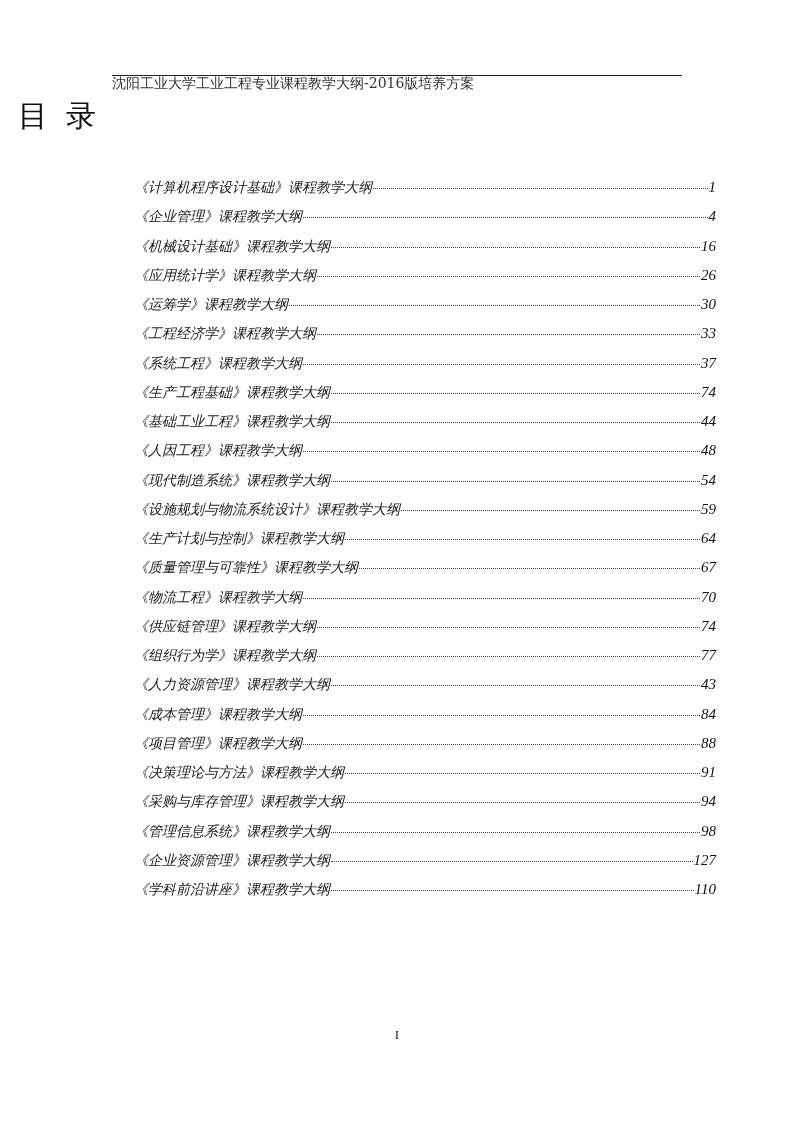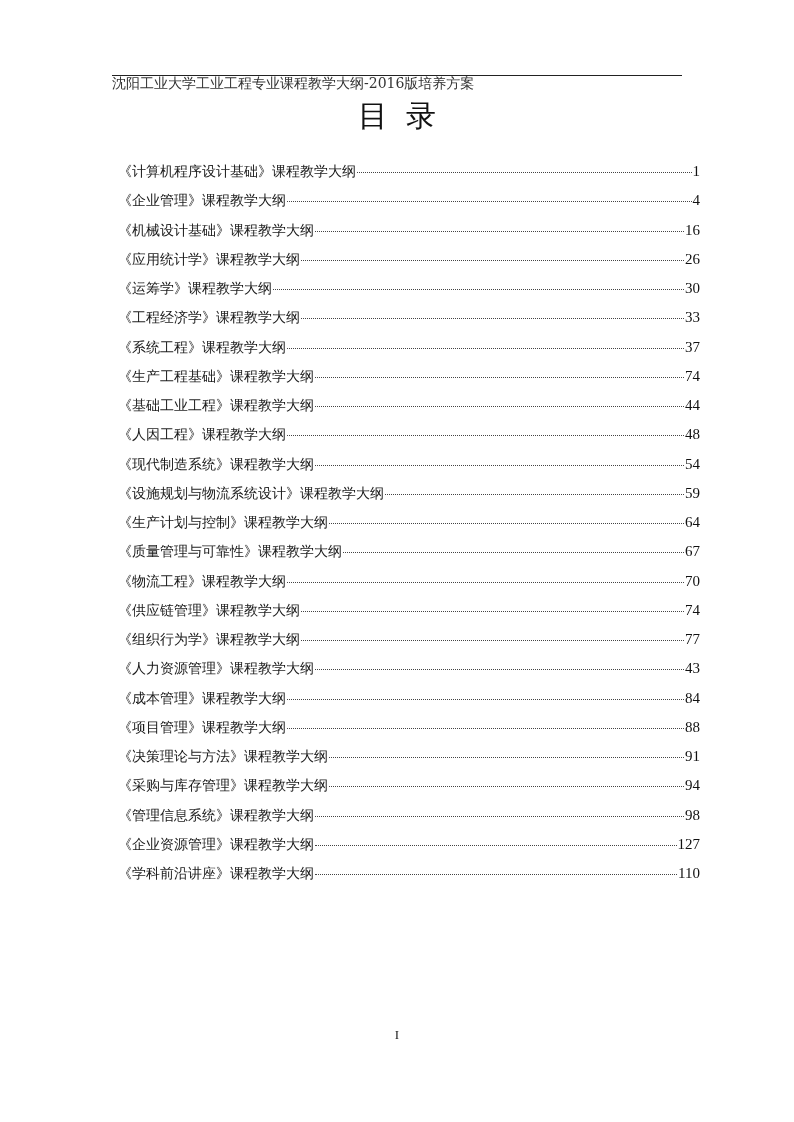--- a/index.html
+++ b/index.html
@@ -9,26 +9,26 @@
     position: absolute; left: 112px; width: 570px; top: 52px;
     font-family: "DejaVu Serif", "Liberation Serif", serif;
     font-size: 14px; color: #333; letter-spacing: 0px; margin-top: 23px;
   }
   .header-rule {
     position: absolute; left: 112px; width: 570px; top: 75px;
     border-top: 1px solid #222;
   }
   .toc-title {
     position: absolute; left: 0; width: 794px; top: 96px;
-    text-align: center; font-family: "DejaVu Serif", "Liberation Serif", serif;
+    font-family: "DejaVu Serif", "Liberation Serif", serif;
     font-size: 30px; color: #111; letter-spacing: 18px; padding-left: 18px; box-sizing: border-box;
   }
   .toc-list {
     position: absolute; left: 118px; top: 163px; width: 582px;
-    margin: 0; padding: 0; list-style: none;
+    margin: 16px; padding: 0; list-style: none; font-style: italic;
   }
   .toc-entry {
     display: flex; align-items: baseline; height: 29.25px;
     font-family: "DejaVu Serif", "Liberation Serif", serif; font-size: 14px; color: #1a1a1a;
   }
   .toc-label { white-space: nowrap; flex: 0 0 auto; }
   .toc-leader {
     flex: 1 1 auto; margin: 0 1px; border-bottom: 1px dotted #444; position: relative; top: -3px; min-width: 10px;
   }
   .toc-page {

